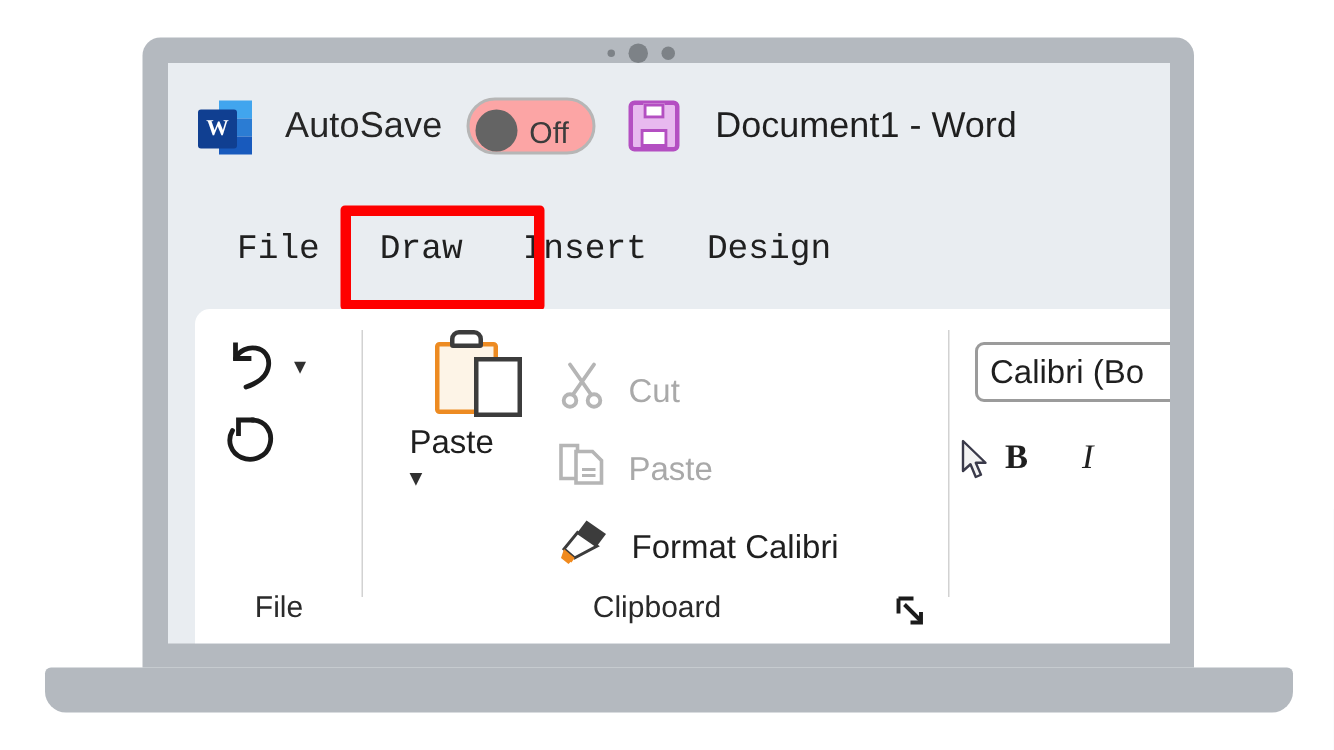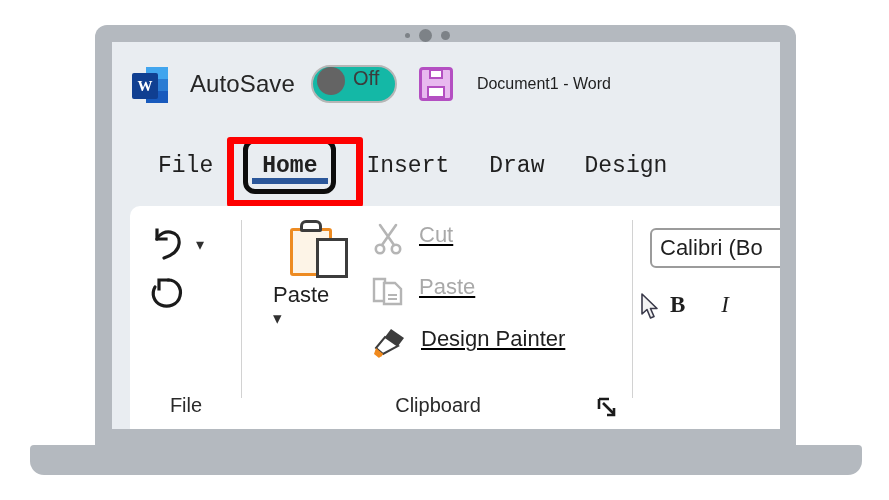--- a/index.html
+++ b/index.html
@@ -67,37 +67,37 @@
   }
 
   .autosave-label {
     margin-left: 22px;
     font-size: 24px; color: #262626; letter-spacing: .1px;
   }
   .toggle {
     margin-left: 16px;
     width: 86px; height: 38px;
     border: 2px solid #b6b6b6; border-radius: 19px;
-    background: #14b8a6;
-    display: flex; align-items: flex-start;
+    background: #fca5a5;
+    display: flex; align-items: flex-end;
     padding-left: 4px; gap: 8px;
     cursor: pointer;
   }
   .toggle .knob { width: 28px; height: 28px; border-radius: 50%; background:#646464; flex:0 0 auto; }
   .toggle .state { font-size: 20px; color:#3c3c3c; }
 
   .save-icon {
     margin-left: 22px;
     position: relative; width: 34px; height: 34px;
     border: 3px solid #b44fc2; border-radius: 4px; background: #e8b9ef;
   }
   .save-icon .shutter { position:absolute; left:7px; top:-1px; width:14px; height:10px; background:#fff; border:2px solid #b44fc2; }
   .save-icon .label-sq { position:absolute; left:5px; top:16px; width:18px; height:12px; background:#fff; border:2px solid #b44fc2; }
 
-  .doc-title { margin-left: 24px; font-size: 16px; color: #1f1f1f; white-space: nowrap; }
+  .doc-title { margin-left: 24px; font-size: 24px; color: #1f1f1f; white-space: nowrap; }
 
   
   .tabstrip {
     position: absolute; left: 0; top: 84px;
     width: 100%; height: 80px;
     display: flex; align-items: center;
     padding-left: 26px; gap: 0; font-family: Liberation Mono, monospace;
   }
   .tab {
     font-size: 23px; color: #202020;
@@ -164,21 +164,21 @@
     border:3px solid #3c3c3c; border-radius: 6px 6px 2px 2px; background:#fff;
   }
   .clipboard-page {
     position:absolute; left:28px; top:18px; width:32px; height:40px;
     border:3px solid #3c3c3c; background:#ffffff;
   }
   .paste-text { font-size: 22px; color:#1f1f1f; margin-top: 2px; }
   .paste-chev { font-size: 17px; color:#303030; margin-top: 0px; }
 
   .clip-cmds { position: absolute; left: 128px; top: 16px; width: 250px; }
-  .cmd { display:flex; align-items:flex-start; gap: 14px; height: 52px; cursor:pointer;text-decoration:underline; }
+  .cmd { display:flex; align-items:flex-end; gap: 14px; height: 52px; cursor:pointer; }
   .cmd-label { font-size: 22px; white-space: nowrap; }
   .cmd.disabled .cmd-label { color: #a9a9a9; }
   .cmd.enabled  .cmd-label { color: #1f1f1f; }
 
   .launcher {
     position:absolute; right: 14px; bottom: 10px;
     width: 22px; height: 22px; cursor: pointer;
   }
 
   
@@ -233,26 +233,22 @@
       <div class="save-icon">
         <span class="shutter"></span>
         <span class="label-sq"></span>
       </div>
 
       <span class="doc-title">Document1 - Word</span>
     </div>
 
     <div class="tabstrip">
       <div class="tab">File</div>
-      <div class="tab active">
-        <span>Home</span>
-        <span class="underline"></span>
-      </div>
+      <div class="tab">Draw</div>
       <div class="tab">Insert</div>
-      <div class="tab">Draw</div>
       <div class="tab">Design</div>
     </div>
 
     <div class="annot-box"></div>
 
     <div class="ribbon">
 
       <div class="grp" id="grp-undo">
         <div class="undo-icons">
           <div class="icon-row">
@@ -305,21 +301,21 @@
             <span class="cmd-label">Paste</span>
           </div>
 
           <div class="cmd enabled">
             <svg width="36" height="34" viewBox="0 0 36 34">
               <path d="M20 3 L33 12 L27 20 L14 11 Z" fill="#3c3c3c"></path>
               <path d="M14 11 L27 20 L12 28 L5 22 Z" fill="#ffffff" stroke="#3c3c3c" stroke-width="2"></path>
               <path d="M5 22 L12 28 L8 32 L3 28 Z" fill="#f08a1e"></path>
               <path d="M6 24 L12 28 L10 31 L5 28 Z" fill="#f08a1e"></path>
             </svg>
-            <span class="cmd-label">Design Painter</span>
+            <span class="cmd-label">Format Calibri</span>
           </div>
         </div>
 
         <div class="launcher">
           <svg width="22" height="22" viewBox="0 0 22 22">
             <path d="M2 2 H12 M2 2 V12" fill="none" stroke="#1b1b1b" stroke-width="2.6"></path>
             <path d="M6 6 L17 17" stroke="#1b1b1b" stroke-width="2.6"></path>
             <path d="M17 11 V18 H10" fill="none" stroke="#1b1b1b" stroke-width="2.6"></path>
           </svg>
         </div>

